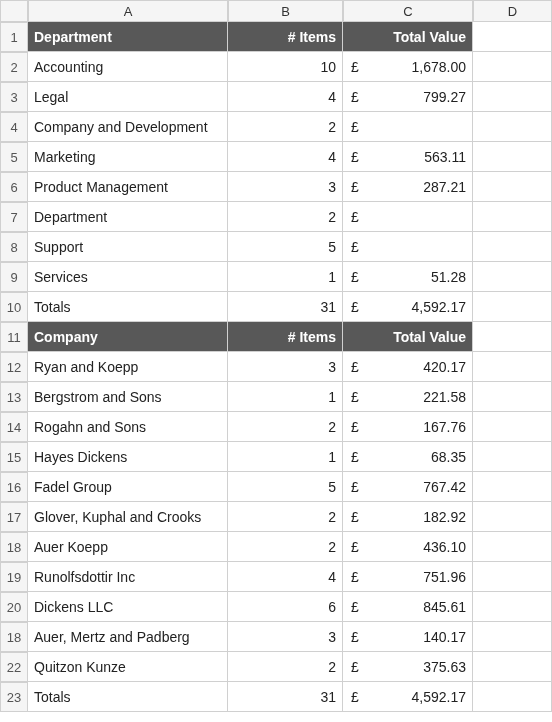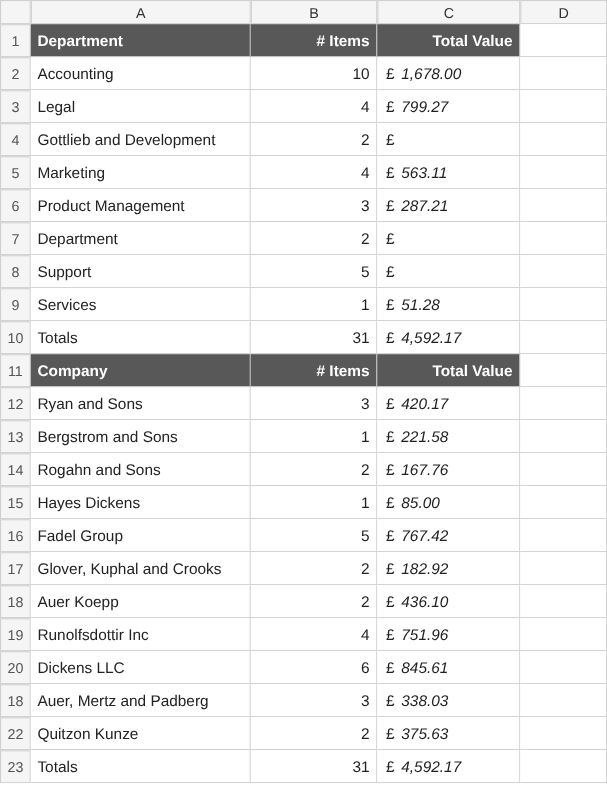--- a/index.html
+++ b/index.html
@@ -41,21 +41,21 @@
     background: #585858;
     color: #fff;
     font-weight: bold;
   }
   .cell.right { justify-content: flex-end; }
   .cell.currency {
     display: flex;
     justify-content: space-between;
   }
   .cell.currency .cur { padding-left: 2px; }
-  .cell.currency .val { text-align: left; flex: 1; padding-left: 6px; font-style: italic; }
+  .cell.currency .val { text-align: right; flex: 1; padding-left: 6px; }
   .row-hdr.tall, .cell.row-h { height: 30px; }
 </style>
 </head>
 <body>
 
 <div class="sheet" id="sheet">
     <div class="corner"></div>
     <div class="col-hdr">A</div>
     <div class="col-hdr">B</div>
     <div class="col-hdr">C</div>
@@ -75,21 +75,21 @@
     <div class="cell"></div>
     <div class="row-hdr tall">3</div>
     <div class="cell">Legal</div>
     <div class="cell right">4</div>
     <div class="cell currency">
       <span class="cur">£</span>
       <span class="val">799.27</span>
     </div>
     <div class="cell"></div>
     <div class="row-hdr tall">4</div>
-    <div class="cell">Gottlieb and Development</div>
+    <div class="cell">Company and Development</div>
     <div class="cell right">2</div>
     <div class="cell currency">
       <span class="cur">£</span>
     </div>
     <div class="cell"></div>
     <div class="row-hdr tall">5</div>
     <div class="cell">Marketing</div>
     <div class="cell right">4</div>
     <div class="cell currency">
       <span class="cur">£</span>
@@ -133,21 +133,21 @@
       <span class="cur">£</span>
       <span class="val">4,592.17</span>
     </div>
     <div class="cell"></div>
     <div class="row-hdr tall">11</div>
     <div class="cell header-dark">Company</div>
     <div class="cell header-dark right"># Items</div>
     <div class="cell header-dark right">Total Value</div>
     <div class="cell"></div>
     <div class="row-hdr tall">12</div>
-    <div class="cell">Ryan and Sons</div>
+    <div class="cell">Ryan and Koepp</div>
     <div class="cell right">3</div>
     <div class="cell currency">
       <span class="cur">£</span>
       <span class="val">420.17</span>
     </div>
     <div class="cell"></div>
     <div class="row-hdr tall">13</div>
     <div class="cell">Bergstrom and Sons</div>
     <div class="cell right">1</div>
     <div class="cell currency">
@@ -161,21 +161,21 @@
     <div class="cell currency">
       <span class="cur">£</span>
       <span class="val">167.76</span>
     </div>
     <div class="cell"></div>
     <div class="row-hdr tall">15</div>
     <div class="cell">Hayes Dickens</div>
     <div class="cell right">1</div>
     <div class="cell currency">
       <span class="cur">£</span>
-      <span class="val">85.00</span>
+      <span class="val">68.35</span>
     </div>
     <div class="cell"></div>
     <div class="row-hdr tall">16</div>
     <div class="cell">Fadel Group</div>
     <div class="cell right">5</div>
     <div class="cell currency">
       <span class="cur">£</span>
       <span class="val">767.42</span>
     </div>
     <div class="cell"></div>
@@ -209,21 +209,21 @@
     <div class="cell currency">
       <span class="cur">£</span>
       <span class="val">845.61</span>
     </div>
     <div class="cell"></div>
     <div class="row-hdr tall">18</div>
     <div class="cell">Auer, Mertz and Padberg</div>
     <div class="cell right">3</div>
     <div class="cell currency">
       <span class="cur">£</span>
-      <span class="val">338.03</span>
+      <span class="val">140.17</span>
     </div>
     <div class="cell"></div>
     <div class="row-hdr tall">22</div>
     <div class="cell">Quitzon Kunze</div>
     <div class="cell right">2</div>
     <div class="cell currency">
       <span class="cur">£</span>
       <span class="val">375.63</span>
     </div>
     <div class="cell"></div>

